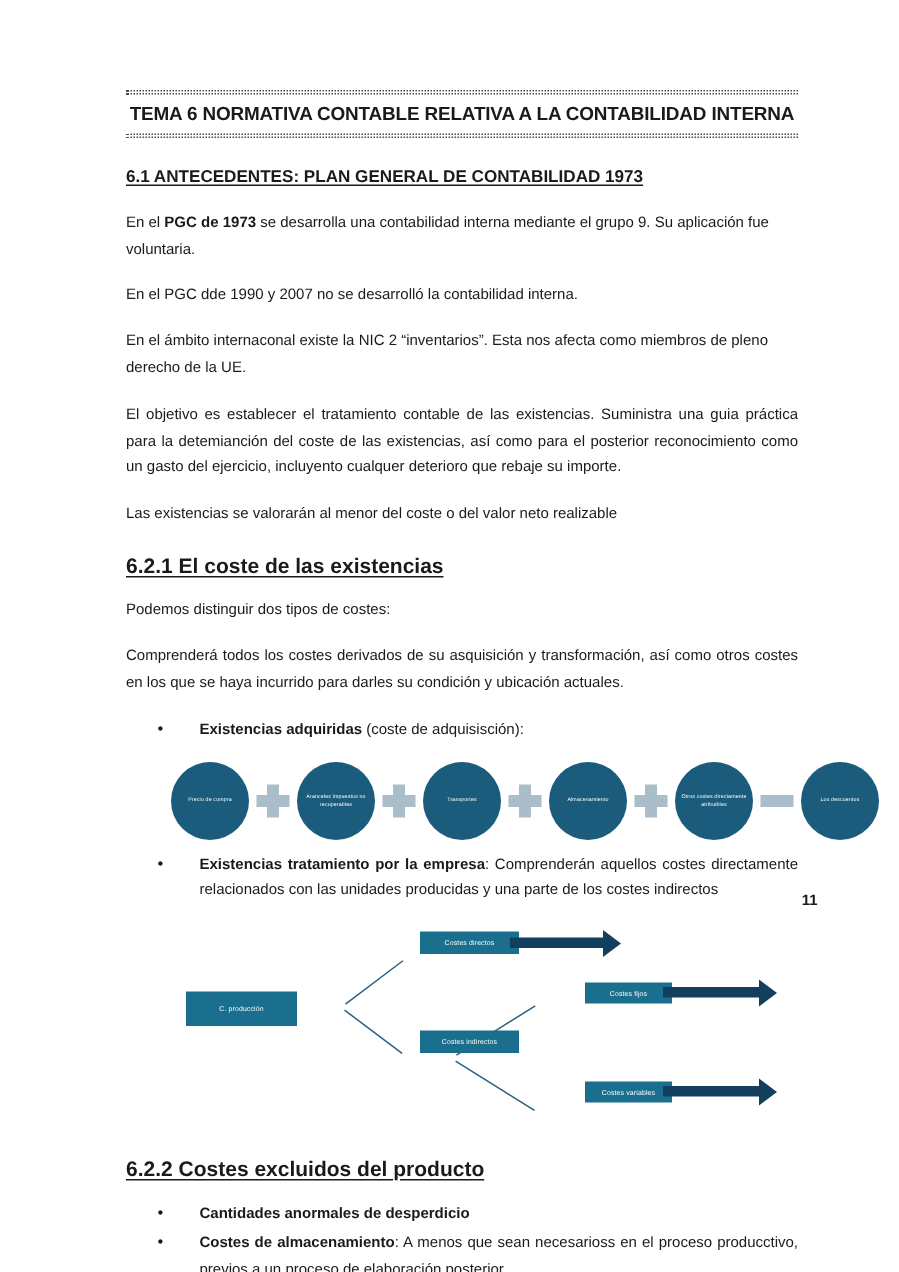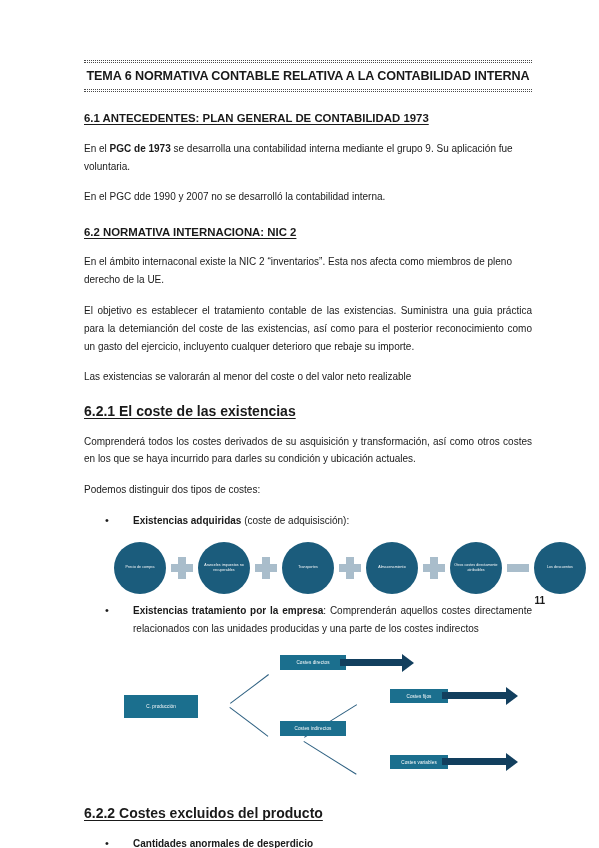--- a/index.html
+++ b/index.html
@@ -213,30 +213,29 @@
       <div class="doc-title">TEMA 6 NORMATIVA CONTABLE RELATIVA A LA CONTABILIDAD INTERNA</div>
       <div class="rule"></div>
     </div>
 
     <h2 class="sec">6.1 ANTECEDENTES: PLAN GENERAL DE CONTABILIDAD 1973</h2>
 
     <p class="para"><span>En el </span><b>PGC de 1973</b><span> se desarrolla una contabilidad interna mediante el grupo 9. Su aplicación fue voluntaria.</span></p>
 
     <p class="para">En el PGC dde 1990 y 2007 no se desarrolló la contabilidad interna.</p>
 
-    <h2 class="sec">6.2 NORMATIVA INTERNACIONA: NIC 2</h2>
 
     <p class="para">En el ámbito internaconal existe la NIC 2 “inventarios”. Esta nos afecta como miembros de pleno derecho de la UE.</p>
     <p class="para just">El objetivo es establecer el tratamiento contable de las existencias. Suministra una guia práctica para la detemianción del coste de las existencias, así como para el posterior reconocimiento como un gasto del ejercicio, incluyento cualquer deterioro que rebaje su importe.</p>
     <p class="para">Las existencias se valorarán al menor del coste o del valor neto realizable</p>
 
     <h3 class="subsec">6.2.1 El coste de las existencias</h3>
 
+    <p class="para">Podemos distinguir dos tipos de costes:</p>
     <p class="para just">Comprenderá todos los costes derivados de su asquisición y transformación, así como otros costes en los que se haya incurrido para darles su condición y ubicación actuales.</p>
-    <p class="para">Podemos distinguir dos tipos de costes:</p>
 
     <ul class="bullets">
       <li><b>Existencias adquiridas</b><span> (coste de adquisisción):</span></li>
     </ul>
 
     <div class="diagram-circles">
 
       <div class="circ">Precio de compra</div>
       <div class="op plus"></div>
 

